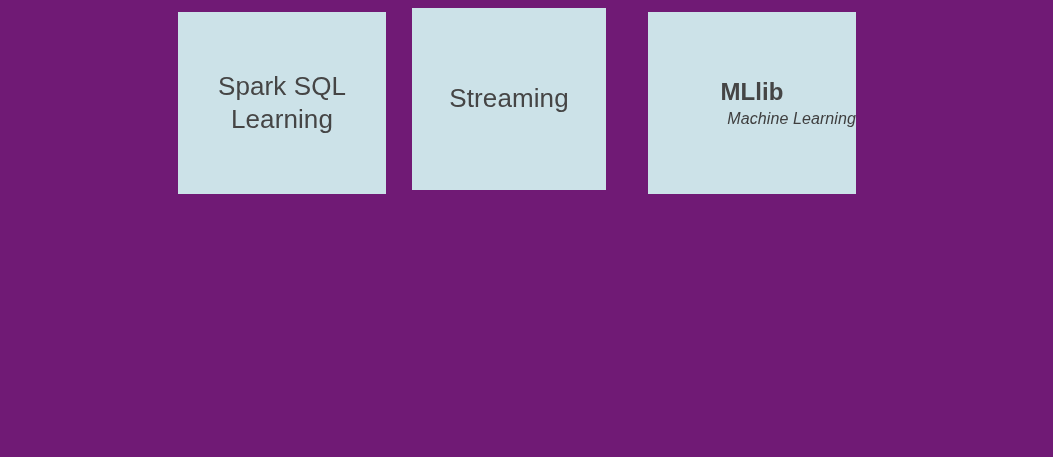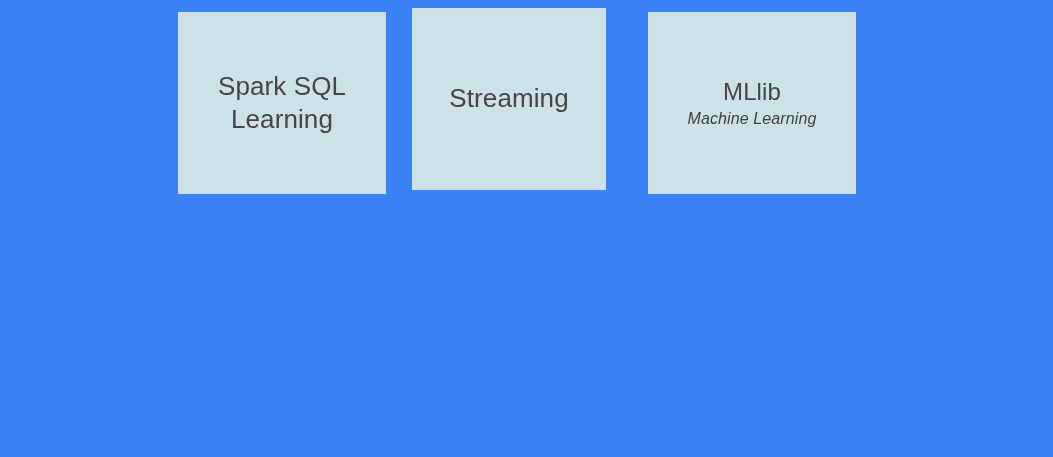--- a/index.html
+++ b/index.html
@@ -9,21 +9,21 @@
     background: #ffffff;
   }
   body {
     font-family: "Liberation Sans", sans-serif;
     -webkit-font-smoothing: antialiased;
   }
   #canvas {
     position: relative;
     width: 1053px;
     height: 457px;
-    background: #3b82f6;
+    background: #701a75;
     overflow: hidden;
   }
   .box {
     position: absolute;
     background: #cce2e8;
     display: flex;
     align-items: center;
     justify-content: center;
     text-align: center;
     color: #454545;
@@ -37,32 +37,33 @@
   .title-lg {
     display: block;
     font-size: 26px;
     font-weight: 400;
     letter-spacing: 0.1px;
     color: #454545;
   }
   .title-md {
     display: block;
     font-size: 24px;
-    font-weight: 400;
+    font-weight: 700;
     letter-spacing: 0.1px;
     color: #454545;
   }
   .subtitle-italic {
     display: block;
     font-size: 16px;
     font-style: italic;
     font-weight: 400;
     color: #3f3f3f;
     margin-top: 1px;
     letter-spacing: 0.1px;
+    text-align: right;
   }
 
   
   #box-spark-sql {
     left: 178px;
     top: 12px;
     width: 208px;
     height: 182px;
   }
   #box-streaming {

